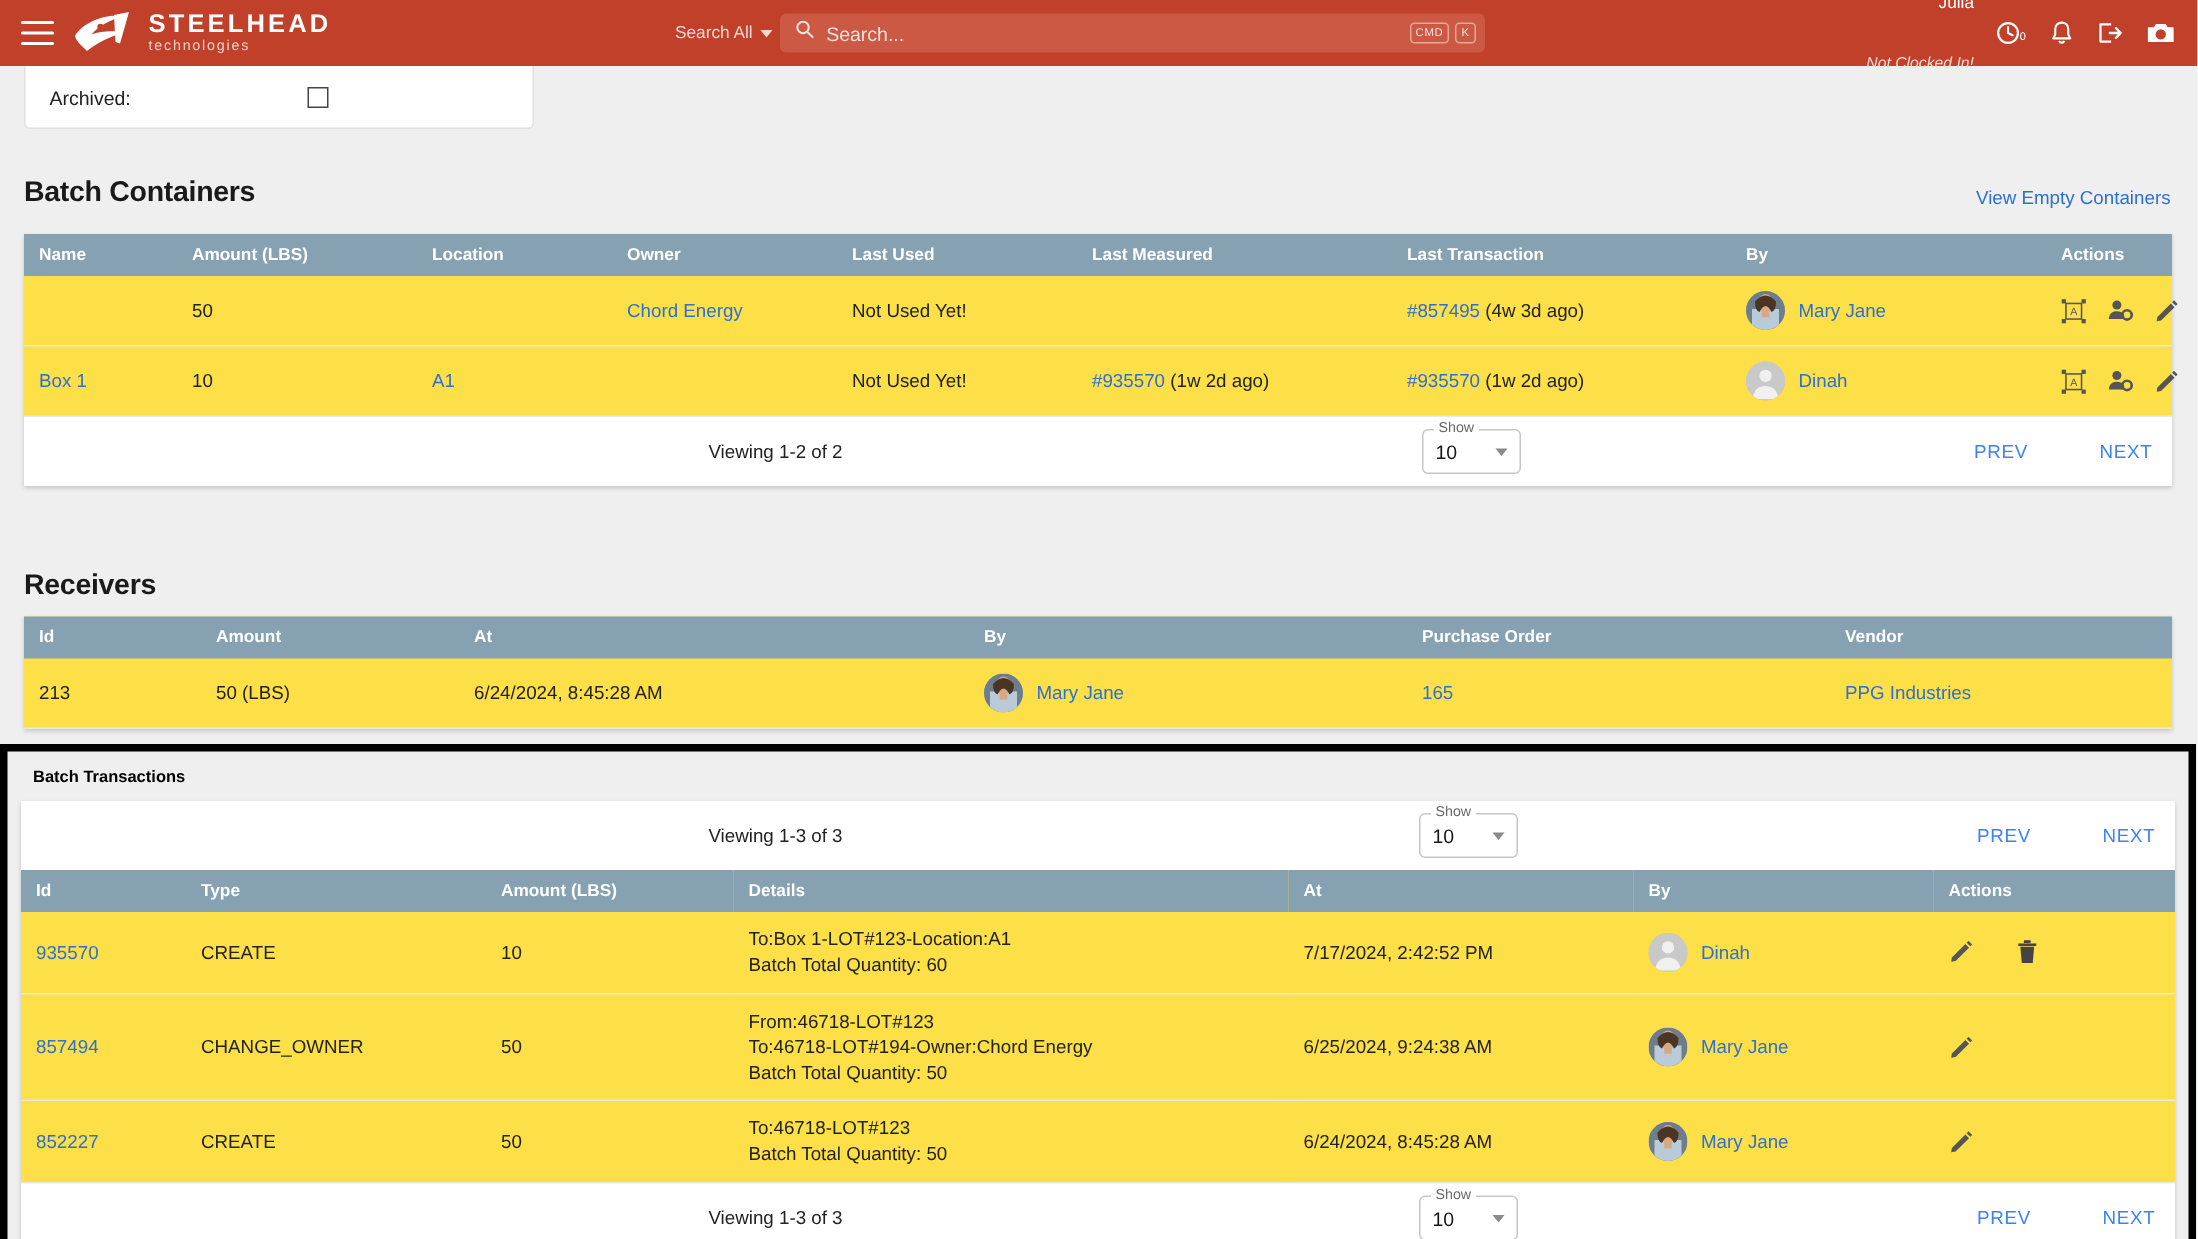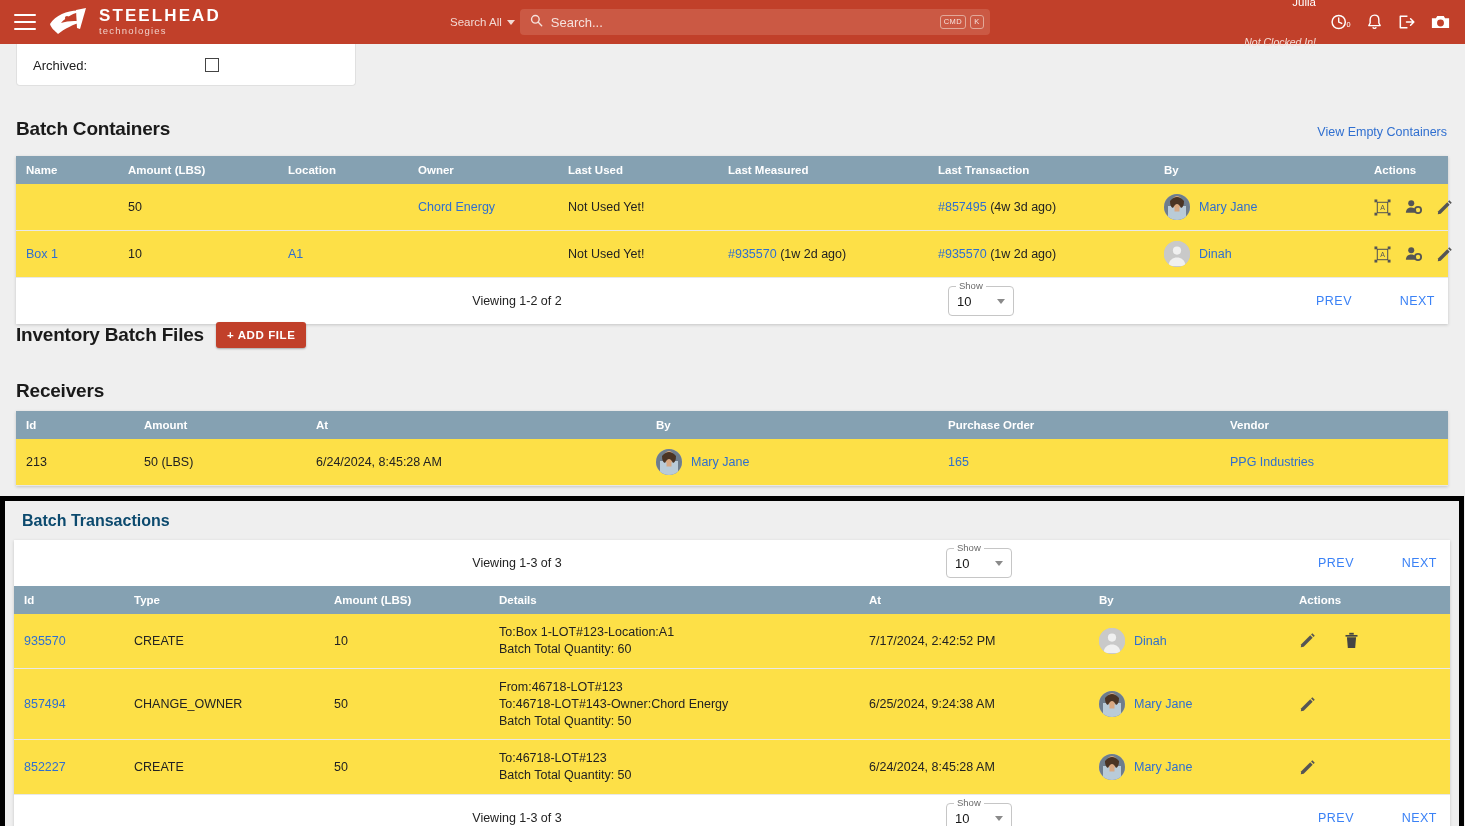--- a/index.html
+++ b/index.html
@@ -103,21 +103,21 @@
   .showsel .ar { width: 0; height: 0; border-left: 4.5px solid transparent;
     border-right: 4.5px solid transparent; border-top: 5px solid #8a8a8a; }
   .pgbtn { font-size: 12.5px; color: #3b82f6; letter-spacing: .5px; cursor: pointer; }
 
   
   .bt-outline {
     position: absolute; left: 0; top: 452px; width: 1464px; height: 346px;
     border: 5px solid #000; background: #efefef;
   }
   .bt-inner { position: absolute; left: 9px; top: 9px; width: 1436px; height: 320px; }
-  .bt-title { font-size: 16px; font-weight: bold; color: #0c4a6e; padding: 2px 0 10px 8px; }
+  .bt-title { font-size: 11px; font-weight: bold; color: #000000; padding: 2px 0 10px 8px; }
 
   .details-lines { line-height: 1.35; }
 </style>
 </head>
 <body>
 
 <div class="page">
 
   <div class="appbar">
     <div class="hamburger">
@@ -348,25 +348,20 @@
         <div class="showsel">
           <span class="legend">Show</span>
           <span class="val">10</span>
           <span class="ar"></span>
         </div>
         <span class="pgbtn" style="position:absolute; right:96px;">PREV</span>
         <span class="pgbtn" style="position:absolute; right:13px;">NEXT</span>
       </div>
     </div>
 
-    <div class="hdr-line" style="left:16px; top:278px;">
-      <span class="sec-title">Inventory Batch Files</span>
-      <span style="background:#c1402a; color:#fff; font-size:11.5px; font-weight:bold; letter-spacing:.6px;
-                   padding:7px 11px; border-radius:3px; cursor:pointer; box-shadow:0 1px 2px rgba(0,0,0,.3);">+ ADD FILE</span>
-    </div>
 
     <div class="hdr-line" style="left:16px; top:336px;">
       <span class="sec-title">Receivers</span>
     </div>
 
     <div class="card-shadow" style="position:absolute; left:16px; top:367px; width:1432px;">
       <table class="tbl">
         <colgroup>
           <col style="width:118px">
             <col style="width:172px">
@@ -488,21 +483,21 @@
                     </span>
                   </span>
                 </td>
               </tr>
               <tr style="height:45px">
                 <td><a class="link">857494</a></td>
                 <td>CHANGE_OWNER</td>
                 <td>50</td>
                 <td class="details-lines">
                   <div>From:46718-LOT#123</div>
-                  <div>To:46718-LOT#143-Owner:Chord Energy</div>
+                  <div>To:46718-LOT#194-Owner:Chord Energy</div>
                   <div>Batch Total Quantity: 50</div>
                 </td>
                 <td>6/25/2024, 9:24:38 AM</td>
                 <td>
                   <span class="by-cell">
                     <span class="avatar">
                       <svg width="26" height="26" viewBox="0 0 26 26">
                         <rect width="26" height="26" fill="#6e7d8c"></rect>
                         <rect x="4" y="12" width="18" height="14" fill="#b9cbd8"></rect>
                         <ellipse cx="13" cy="8" rx="5" ry="6" fill="#d8a882"></ellipse>

